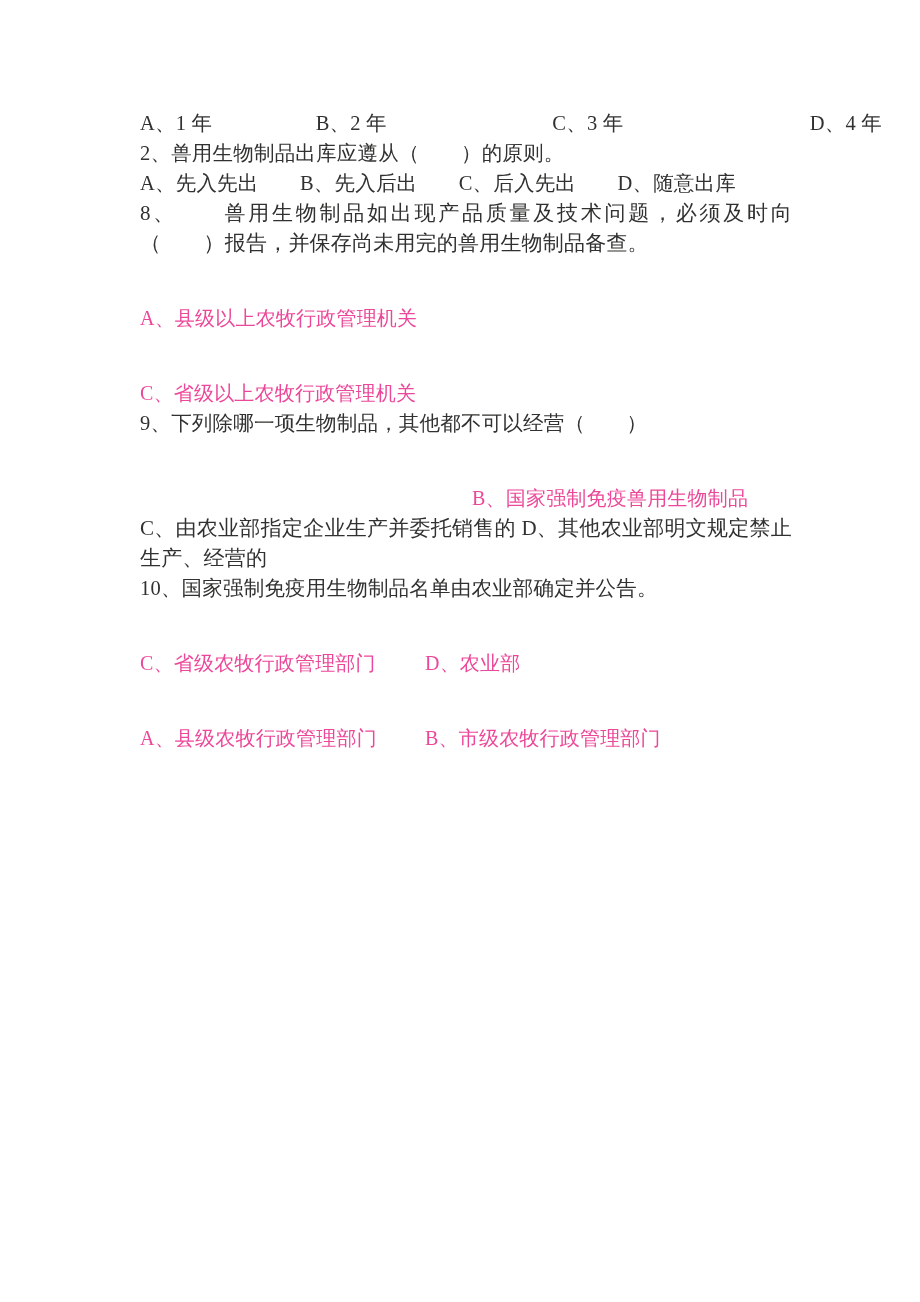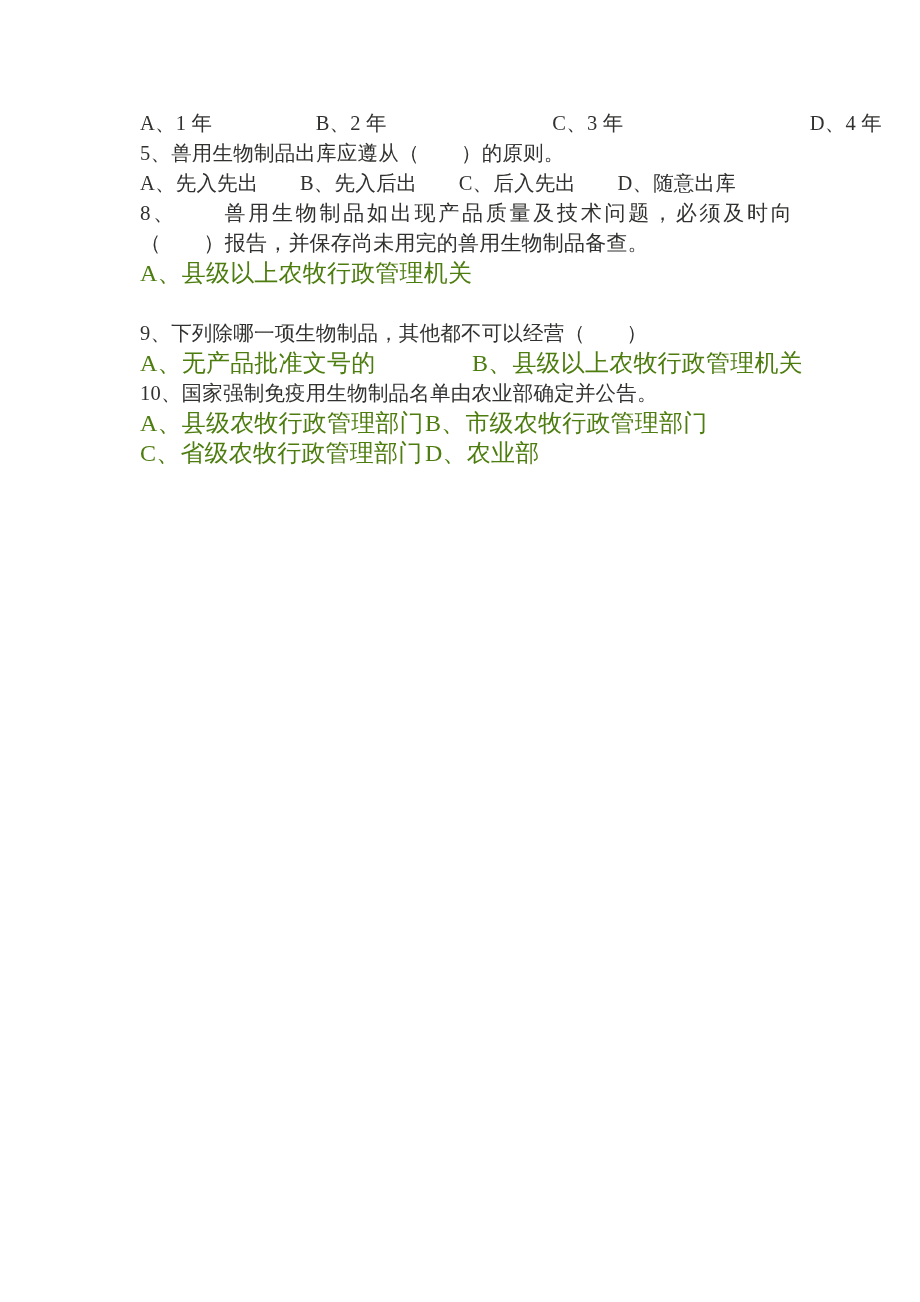--- a/index.html
+++ b/index.html
@@ -49,25 +49,26 @@
     white-space: pre-wrap;
     letter-spacing: 0.2px;
     text-align: justify;
     text-justify: inter-ideograph;
   }
 
   
   .optrow {
     position: relative;
     height: 30px;
-    font-size: 24px;
+    font-size: 20px;
     line-height: 30px;
-    color: #4d7c0f;
+    color: #ec4899;
     white-space: pre;
     letter-spacing: 0.2px;
+    margin-top: 45px;
   }
   .optrow .col-a {
     position: absolute;
     left: 0;
     top: 0;
   }
   .optrow .col-b {
     position: absolute;
     top: 0;
   }
@@ -75,47 +76,48 @@
   .tab-332 { left: 332px; }
 </style>
 </head>
 <body>
 
 <div class="page">
   <div class="content">
 
     <div class="line">A、1 年　　　　　B、2 年　　　　　　　　C、3 年　　　　　　　　　D、4 年</div>
 
-    <div class="line">5、兽用生物制品出库应遵从（　　）的原则。</div>
+    <div class="line">2、兽用生物制品出库应遵从（　　）的原则。</div>
 
     <div class="line">A、先入先出　　B、先入后出　　C、后入先出　　D、随意出库</div>
 
     <div class="para">8、　　兽用生物制品如出现产品质量及技术问题，必须及时向（　　）报告，并保存尚未用完的兽用生物制品备查。</div>
 
     <div class="optrow">
       <span class="col-a">A、县级以上农牧行政管理机关</span>
     </div>
 
     <div class="optrow">
+      <span class="col-a">C、省级以上农牧行政管理机关</span>
     </div>
 
     <div class="line">9、下列除哪一项生物制品，其他都不可以经营（　　）</div>
 
     <div class="optrow">
-      <span class="col-a">A、无产品批准文号的</span>
-      <span class="col-b tab-332">B、县级以上农牧行政管理机关</span>
+      <span class="col-b tab-332">B、国家强制免疫兽用生物制品</span>
     </div>
 
+    <div class="para">C、由农业部指定企业生产并委托销售的 D、其他农业部明文规定禁止生产、经营的</div>
 
     <div class="line">10、国家强制免疫用生物制品名单由农业部确定并公告。</div>
+
+    <div class="optrow">
+      <span class="col-a">C、省级农牧行政管理部门</span>
+      <span class="col-b tab-285">D、农业部</span>
+    </div>
 
     <div class="optrow">
       <span class="col-a">A、县级农牧行政管理部门</span>
       <span class="col-b tab-285">B、市级农牧行政管理部门</span>
     </div>
 
-    <div class="optrow">
-      <span class="col-a">C、省级农牧行政管理部门</span>
-      <span class="col-b tab-285">D、农业部</span>
-    </div>
-
   </div>
 </div>
 
 </body></html>

